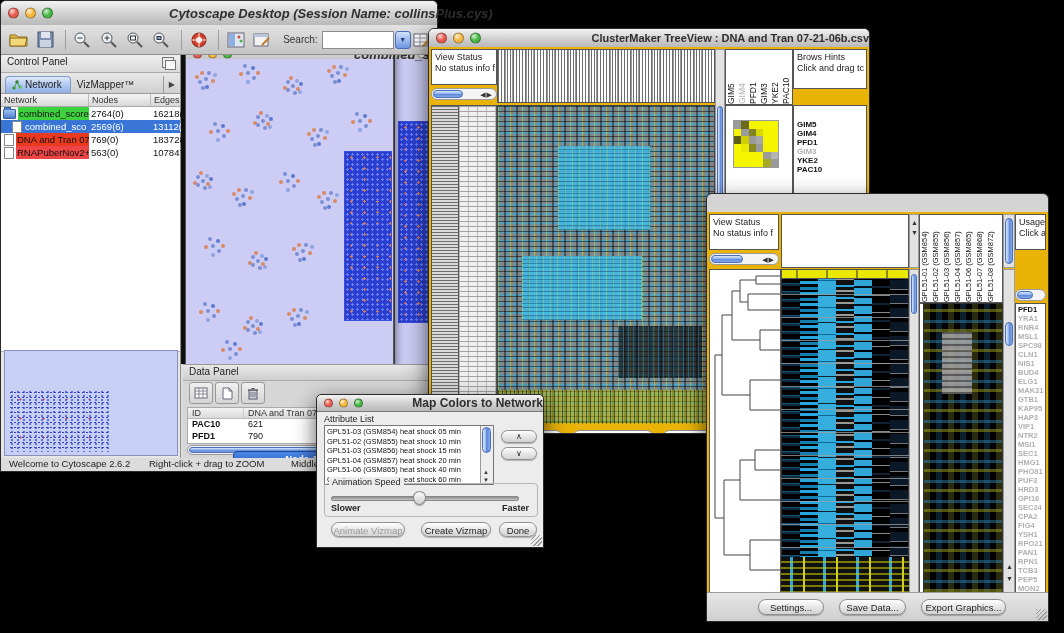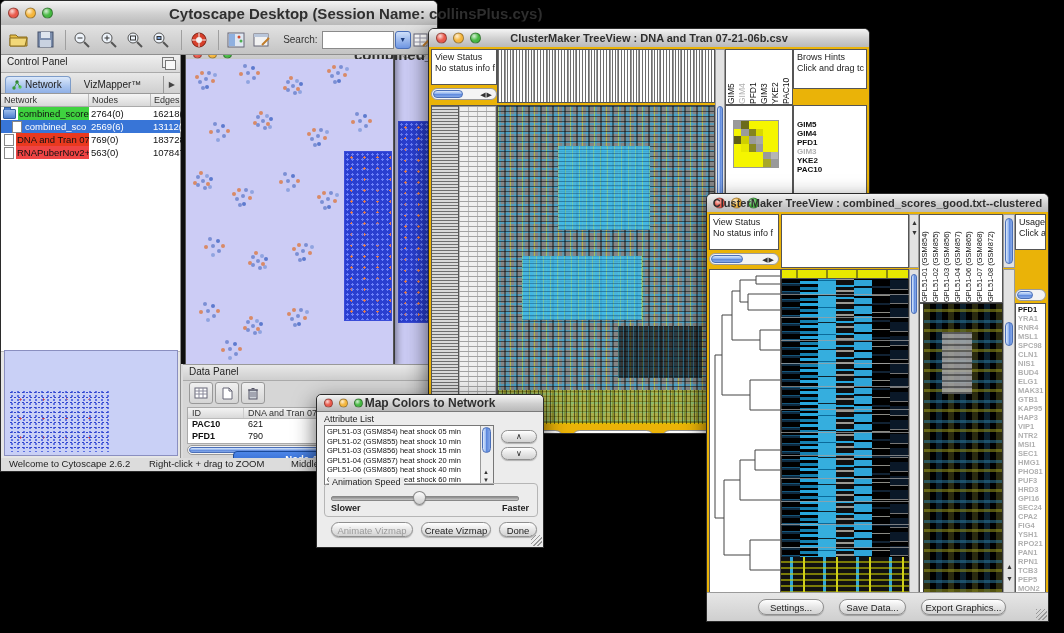--- a/index.html
+++ b/index.html
@@ -1,21 +1,21 @@
 <!DOCTYPE html>
 <html><head>
 <meta charset="utf-8">
 <style>
   html,body{margin:0;padding:0;background:#000;}
   #stage{position:relative;width:1064px;height:633px;background:#000;overflow:hidden;
          font-family:"Liberation Sans",sans-serif;-webkit-font-smoothing:antialiased;}
   .win{position:absolute;box-shadow:0 8px 22px rgba(0,0,0,.65);border:1px solid #2b2b2b;}
   .titlebar{position:relative;background:linear-gradient(#f4f4f4,#cfcfcf 55%,#b9b9b9);
             border-bottom:1px solid #7a7a7a;border-radius:5px 5px 0 0;}
-  .titlebar .title{position:absolute;top:50%;transform:translateY(-50%);width:100%;text-align:center;
+  .titlebar .title{position:absolute;top:50%;transform:translateY(-50%);width:100%;text-align:right;
             font-weight:bold;color:#2f2f2f;white-space:nowrap;overflow:hidden;}
   .lights{position:absolute;left:7px;top:50%;transform:translateY(-50%);display:flex;gap:6px;}
   .tl{width:11px;height:11px;border-radius:50%;border:1px solid rgba(0,0,0,.35);box-sizing:border-box;
       background:radial-gradient(circle at 35% 30%,rgba(255,255,255,.85),rgba(255,255,255,0) 45%),#999;}
   .tl.red{background-color:#e9594b;}  .tl.yel{background-color:#f5b63c;}  .tl.grn{background-color:#46b842;}
   .tl.red,.tl.yel,.tl.grn{background-image:radial-gradient(circle at 35% 30%,rgba(255,255,255,.8),rgba(255,255,255,0) 50%);}
   .tl.off{background:#e4e4e4;border-color:#8a8a8a;}
   .small .tl{width:9px;height:9px;}
   .panelbox{position:absolute;background:#fff;border:1px solid #555;box-sizing:border-box;
             font-size:9px;line-height:11px;color:#222;padding:2px 3px;white-space:nowrap;overflow:hidden;}
@@ -26,40 +26,40 @@
   .aqua-btn.disabled{color:#9a9a9a;}
   .scrolltrack{position:absolute;background:#f4f4f4;border:1px solid #9a9a9a;box-sizing:border-box;border-radius:7px;}
   .pill{position:absolute;border-radius:7px;border:1px solid #4a6fb8;box-sizing:border-box;
         background:linear-gradient(#dce9fb,#8fb2ee 45%,#5b87dd 50%,#86a9e8);}
   .pill.v{background:linear-gradient(90deg,#dce9fb,#8fb2ee 45%,#5b87dd 50%,#86a9e8);}
   .arrows{position:absolute;font-size:7px;color:#333;letter-spacing:1px;}
   .vscroll-strip{position:absolute;background:#e2e2e2;border:1px solid #9a9a9a;box-sizing:border-box;}
   
   #mainwin{left:0;top:2;width:436px;height:470px;background:#dcdcdc;border-radius:6px 6px 0 0;z-index:1;}
   #mainwin .titlebar{height:24px;}
-  #mainwin .titlebar .title{font-size:15px;text-align:left;left:168px;}
+  #mainwin .titlebar .title{font-size:13px;text-align:left;left:168px;font-style:italic;}
   #main-toolbar{position:absolute;left:0;top:24px;width:100%;height:30px;
      background:linear-gradient(#e2e2e2,#c4c4c4);border-bottom:1px solid #8f8f8f;
      display:flex;align-items:center;box-sizing:border-box;padding-left:6px;}
   .tb-icon{width:24px;height:22px;display:flex;align-items:center;justify-content:center;margin-right:3px;}
   .tb-sep{width:1px;height:20px;background:#9f9f9f;margin:0 5px;}
   #search-label{font-size:10px;color:#333;margin:0 4px 0 6px;}
   #search-combo{display:flex;align-items:center;}
   #search-input{width:66px;height:14px;border:1px solid #8a8a8a;background:#fff;font-size:9px;}
   #search-drop{width:14px;height:16px;border:1px solid #4a6fb8;border-radius:3px;margin-left:1px;
      background:linear-gradient(#cfe0fa,#6f97e4);font-size:7px;color:#1a3a7a;text-align:center;line-height:16px;}
   
   #control-panel{position:absolute;left:0;top:54px;width:180px;height:404px;background:#e6e6e6;
      border-right:1px solid #8f8f8f;box-sizing:border-box;}
   #cp-header{height:15px;font-size:10px;color:#222;padding:1px 6px;background:linear-gradient(#efefef,#d9d9d9);
      border-bottom:1px solid #aaa;position:relative;}
   #cp-float-icon{position:absolute;right:6px;top:2px;width:10px;height:9px;border:1px solid #777;background:#eee;}
   #cp-float-icon:before{content:"";position:absolute;left:2px;top:2px;width:9px;height:8px;border:1px solid #777;background:#f8f8f8;}
   #cp-tabs{display:flex;align-items:flex-end;height:20px;background:linear-gradient(#e8e8e8,#cfcfcf);border-bottom:1px solid #999;}
-  .cp-tab{font-size:10px;color:#222;padding:2px 8px 3px 6px;white-space:nowrap;display:flex;align-items:center;gap:3px;margin-left:7px;}
+  .cp-tab{font-size:10px;color:#222;padding:2px 8px 3px 6px;white-space:nowrap;display:flex;align-items:center;gap:3px;}
   .cp-tab.sel{background:linear-gradient(#dce9fb,#a9c4ee 60%,#8fb0e6);border:1px solid #7d9cc9;border-bottom:none;
      border-radius:4px 4px 0 0;margin-left:4px;}
   .cp-tab-arrow{margin-left:auto;font-size:8px;color:#444;border-left:1px solid #999;padding:4px 5px;}
   #net-table-head{display:grid;grid-template-columns:88px 62px 1fr;background:linear-gradient(#f5f5f5,#d8d8d8);
      border-bottom:1px solid #aaa;font-size:9px;color:#333;}
   #net-table-head span{padding:1px 3px;border-right:1px solid #bbb;}
   .net-row{display:grid;grid-template-columns:88px 62px 1fr;font-size:9.5px;color:#111;height:13px;align-items:center;background:#fff;}
   .net-row .ncell{display:flex;align-items:center;gap:2px;height:13px;overflow:hidden;white-space:nowrap;}
   .net-row .num{padding-left:2px;white-space:nowrap;}
   .net-row.selrow{background:#3875d7;color:#fff;}
@@ -586,35 +586,27 @@
       </div>
     </div>
     <span class="aqua-btn updown" style="left:184px;top:35px;width:36px;height:13px">∧</span>
     <span class="aqua-btn updown" style="left:184px;top:52px;width:36px;height:13px">∨</span>
     <div id="anim-group"></div>
     <span id="anim-label">Animation Speed</span>
     <div id="slider-track"></div>
     <div id="slider-thumb"></div>
     <span id="slower-label" style="left:14px">Slower</span>
     <span id="faster-label" style="right:14px">Faster</span>
-    <span class="aqua-btn disabled" style="left:14px;top:127px;width:82px;height:15px;line-height:15px">Animate Vizmap</span>
+    <span class="aqua-btn disabled" style="left:14px;top:127px;width:74px;height:15px;line-height:15px">Animate Vizmap</span>
     <span class="aqua-btn" style="left:104px;top:127px;width:70px;height:15px;line-height:15px">Create Vizmap</span>
     <span class="aqua-btn" style="left:182px;top:127px;width:38px;height:15px;line-height:15px">Done</span>
     <span class="resize-grip"></span>
   </div>
 
   <div class="win tvwin" id="tv2">
-    <div class="titlebar">
-      <span class="lights">
-          <i class="tl red"></i>
-          <i class="tl yel"></i>
-          <i class="tl grn"></i>
-        </span>
-      <span class="title">ClusterMaker TreeView : combined_scores_good.txt--clustered</span>
-    </div>
     <div class="tv-body">
       <div class="panelbox" style="left:2px;top:2px;width:70px;height:36px">
         <span>View Status</span><br>
         <span>No status info f</span>
       </div>
       <div class="scrolltrack" style="left:2px;top:41px;width:70px;height:12px">
         <span class="pill" style="left:1px;top:1px;width:32px;height:8px"></span>
         <span class="arrows" style="right:3px;top:2px">◀▶</span>
       </div>
       <div style="position:absolute;left:74px;top:2px;width:128px;height:54px;background:#fff;border:1px solid #555;box-sizing:border-box"></div>

